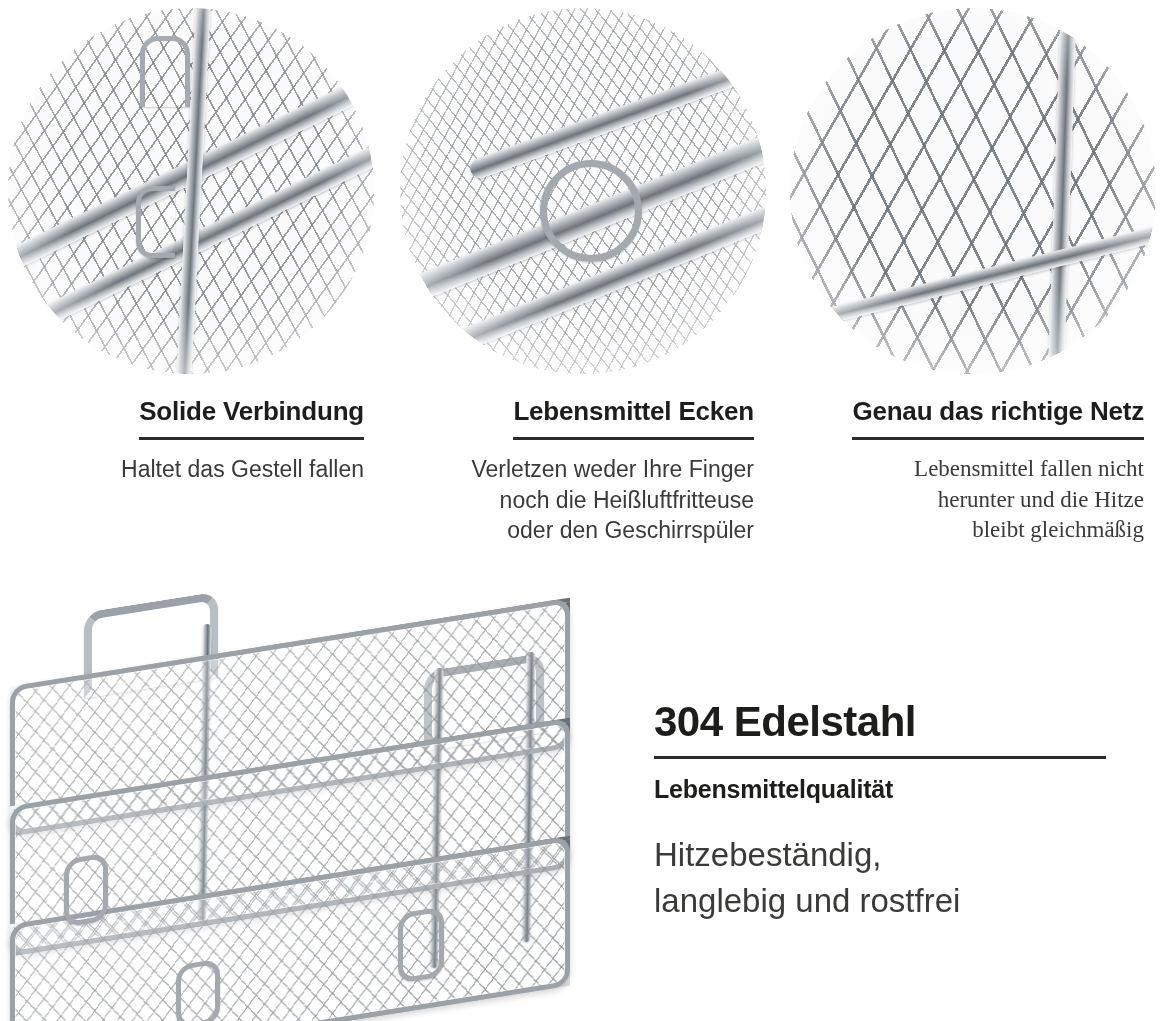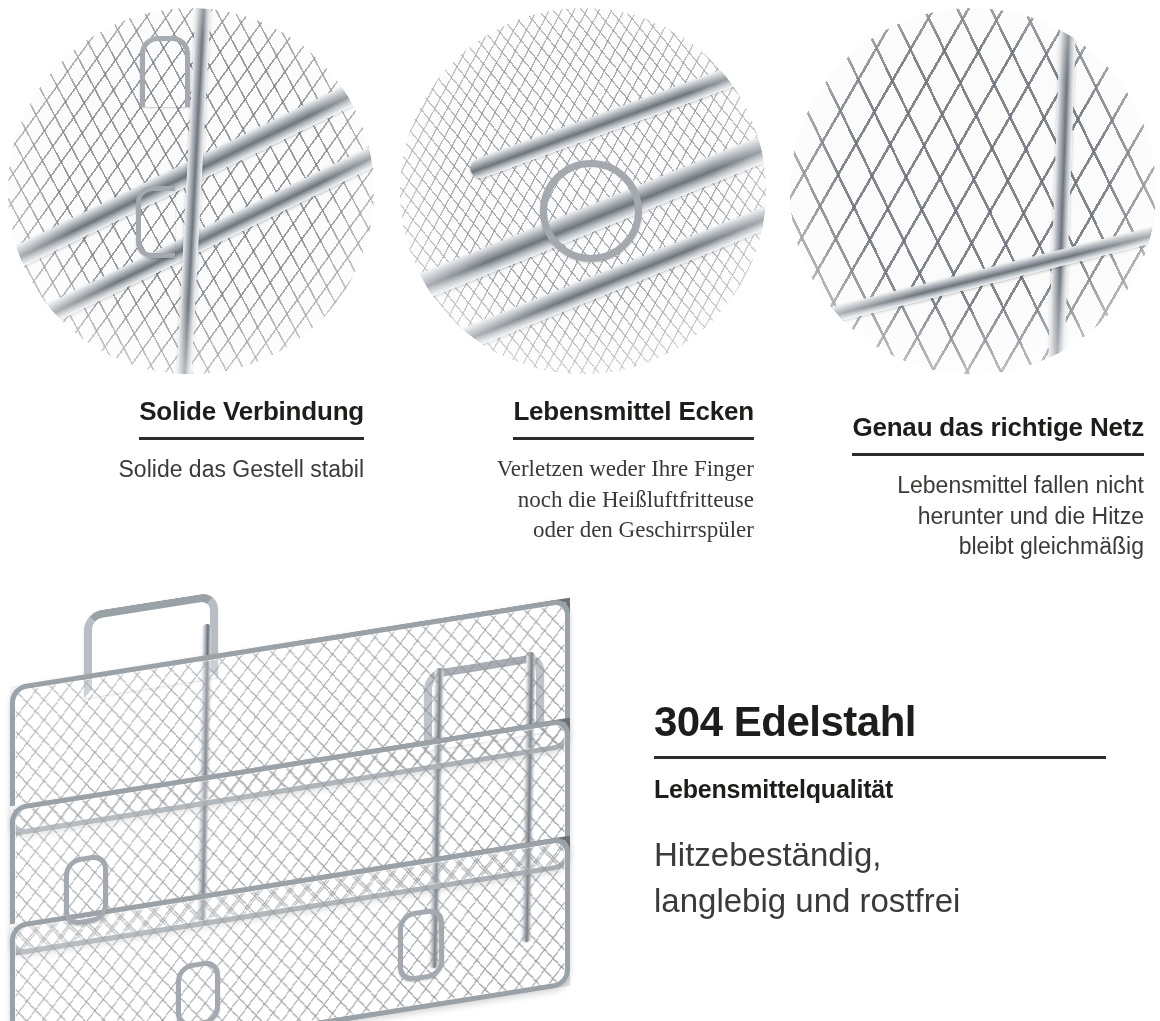--- a/index.html
+++ b/index.html
@@ -78,21 +78,21 @@
   }
 
   
   .feature {
     position: absolute;
     width: 356px;
     text-align: right;
   }
   .feature.f1 { left: 8px;  top: 396px; }
   .feature.f2 { left: 398px; top: 396px; }
-  .feature.f3 { left: 788px; top: 396px; margin-top: 16px; }
+  .feature.f3 { left: 788px; top: 396px; }
 
   .feature h3 {
     margin: 0;
     font-size: 26px;
     font-weight: bold;
     letter-spacing: -0.2px;
     color: #1d1d1b;
     padding-bottom: 10px;
     border-bottom: 3px solid #2b2b2b;
     display: inline-block;
@@ -230,33 +230,33 @@
       <div class="mesh coarse" style="transform: rotate(2deg);"></div>
       <div class="bar v" style="left:264px; top:-20px; width:16px; height:420px; transform:rotate(2deg);"></div>
       <div class="bar" style="left:-20px; top:262px; width:420px; height:16px; transform:rotate(-14deg);"></div>
       <div class="vignette"></div>
     </div>
   </div>
 </div>
 
 <div class="feature f1">
   <h3>Solide Verbindung</h3>
-  <p>Solide das Gestell stabil</p>
+  <p>Haltet das Gestell fallen</p>
 </div>
 
 <div class="feature f2">
   <h3>Lebensmittel Ecken</h3>
-  <p style="white-space:pre-line;font-family:Liberation Serif, serif;">Verletzen weder Ihre Finger
+  <p style="white-space:pre-line;">Verletzen weder Ihre Finger
 noch die Heißluftfritteuse
 oder den Geschirrspüler</p>
 </div>
 
 <div class="feature f3">
   <h3>Genau das richtige Netz</h3>
-  <p style="white-space:pre-line;">Lebensmittel fallen nicht
+  <p style="white-space:pre-line;font-family:Liberation Serif, serif;">Lebensmittel fallen nicht
 herunter und die Hitze
 bleibt gleichmäßig</p>
 </div>
 
 <div class="product-photo">
 
   <div class="handle" style="left:84px; top:22px; width:118px; height:70px; transform: skewY(-9deg);"></div>
   <div class="handle" style="left:424px; top:82px; width:104px; height:64px; transform: skewY(-9deg);"></div>
 
   <div class="post" style="left:200px; top:44px; height:300px; transform: rotate(1deg);"></div>

